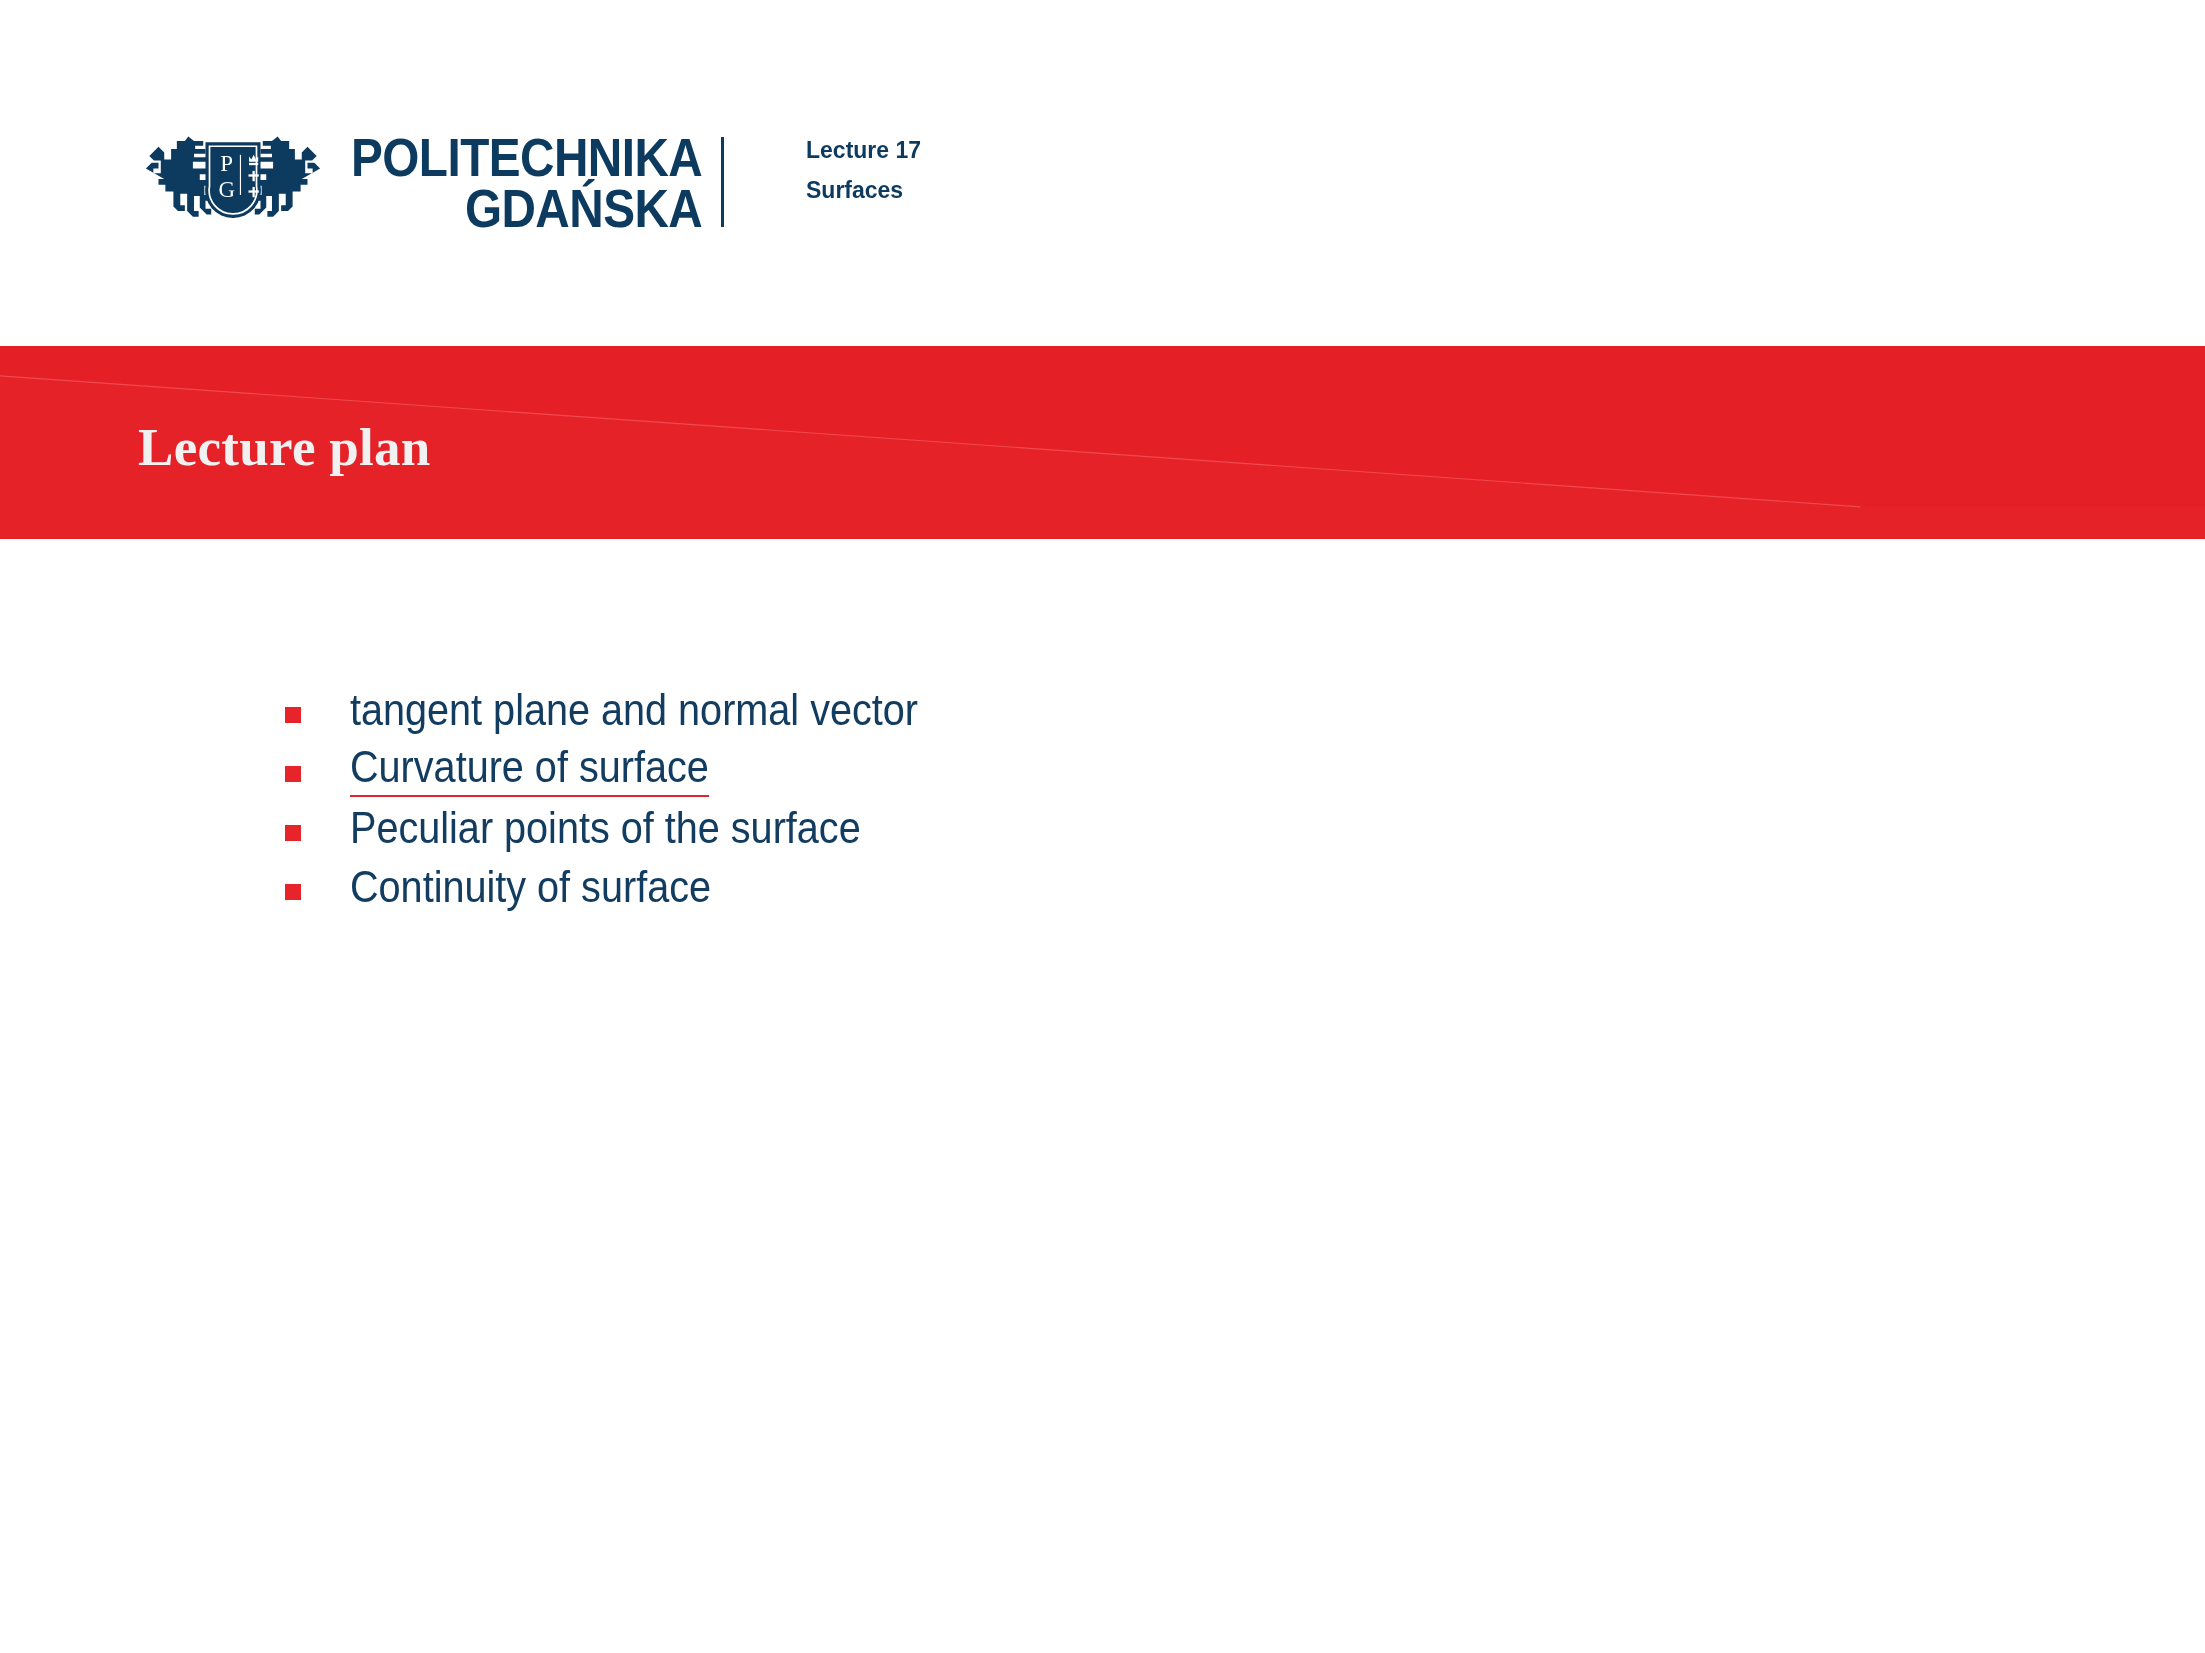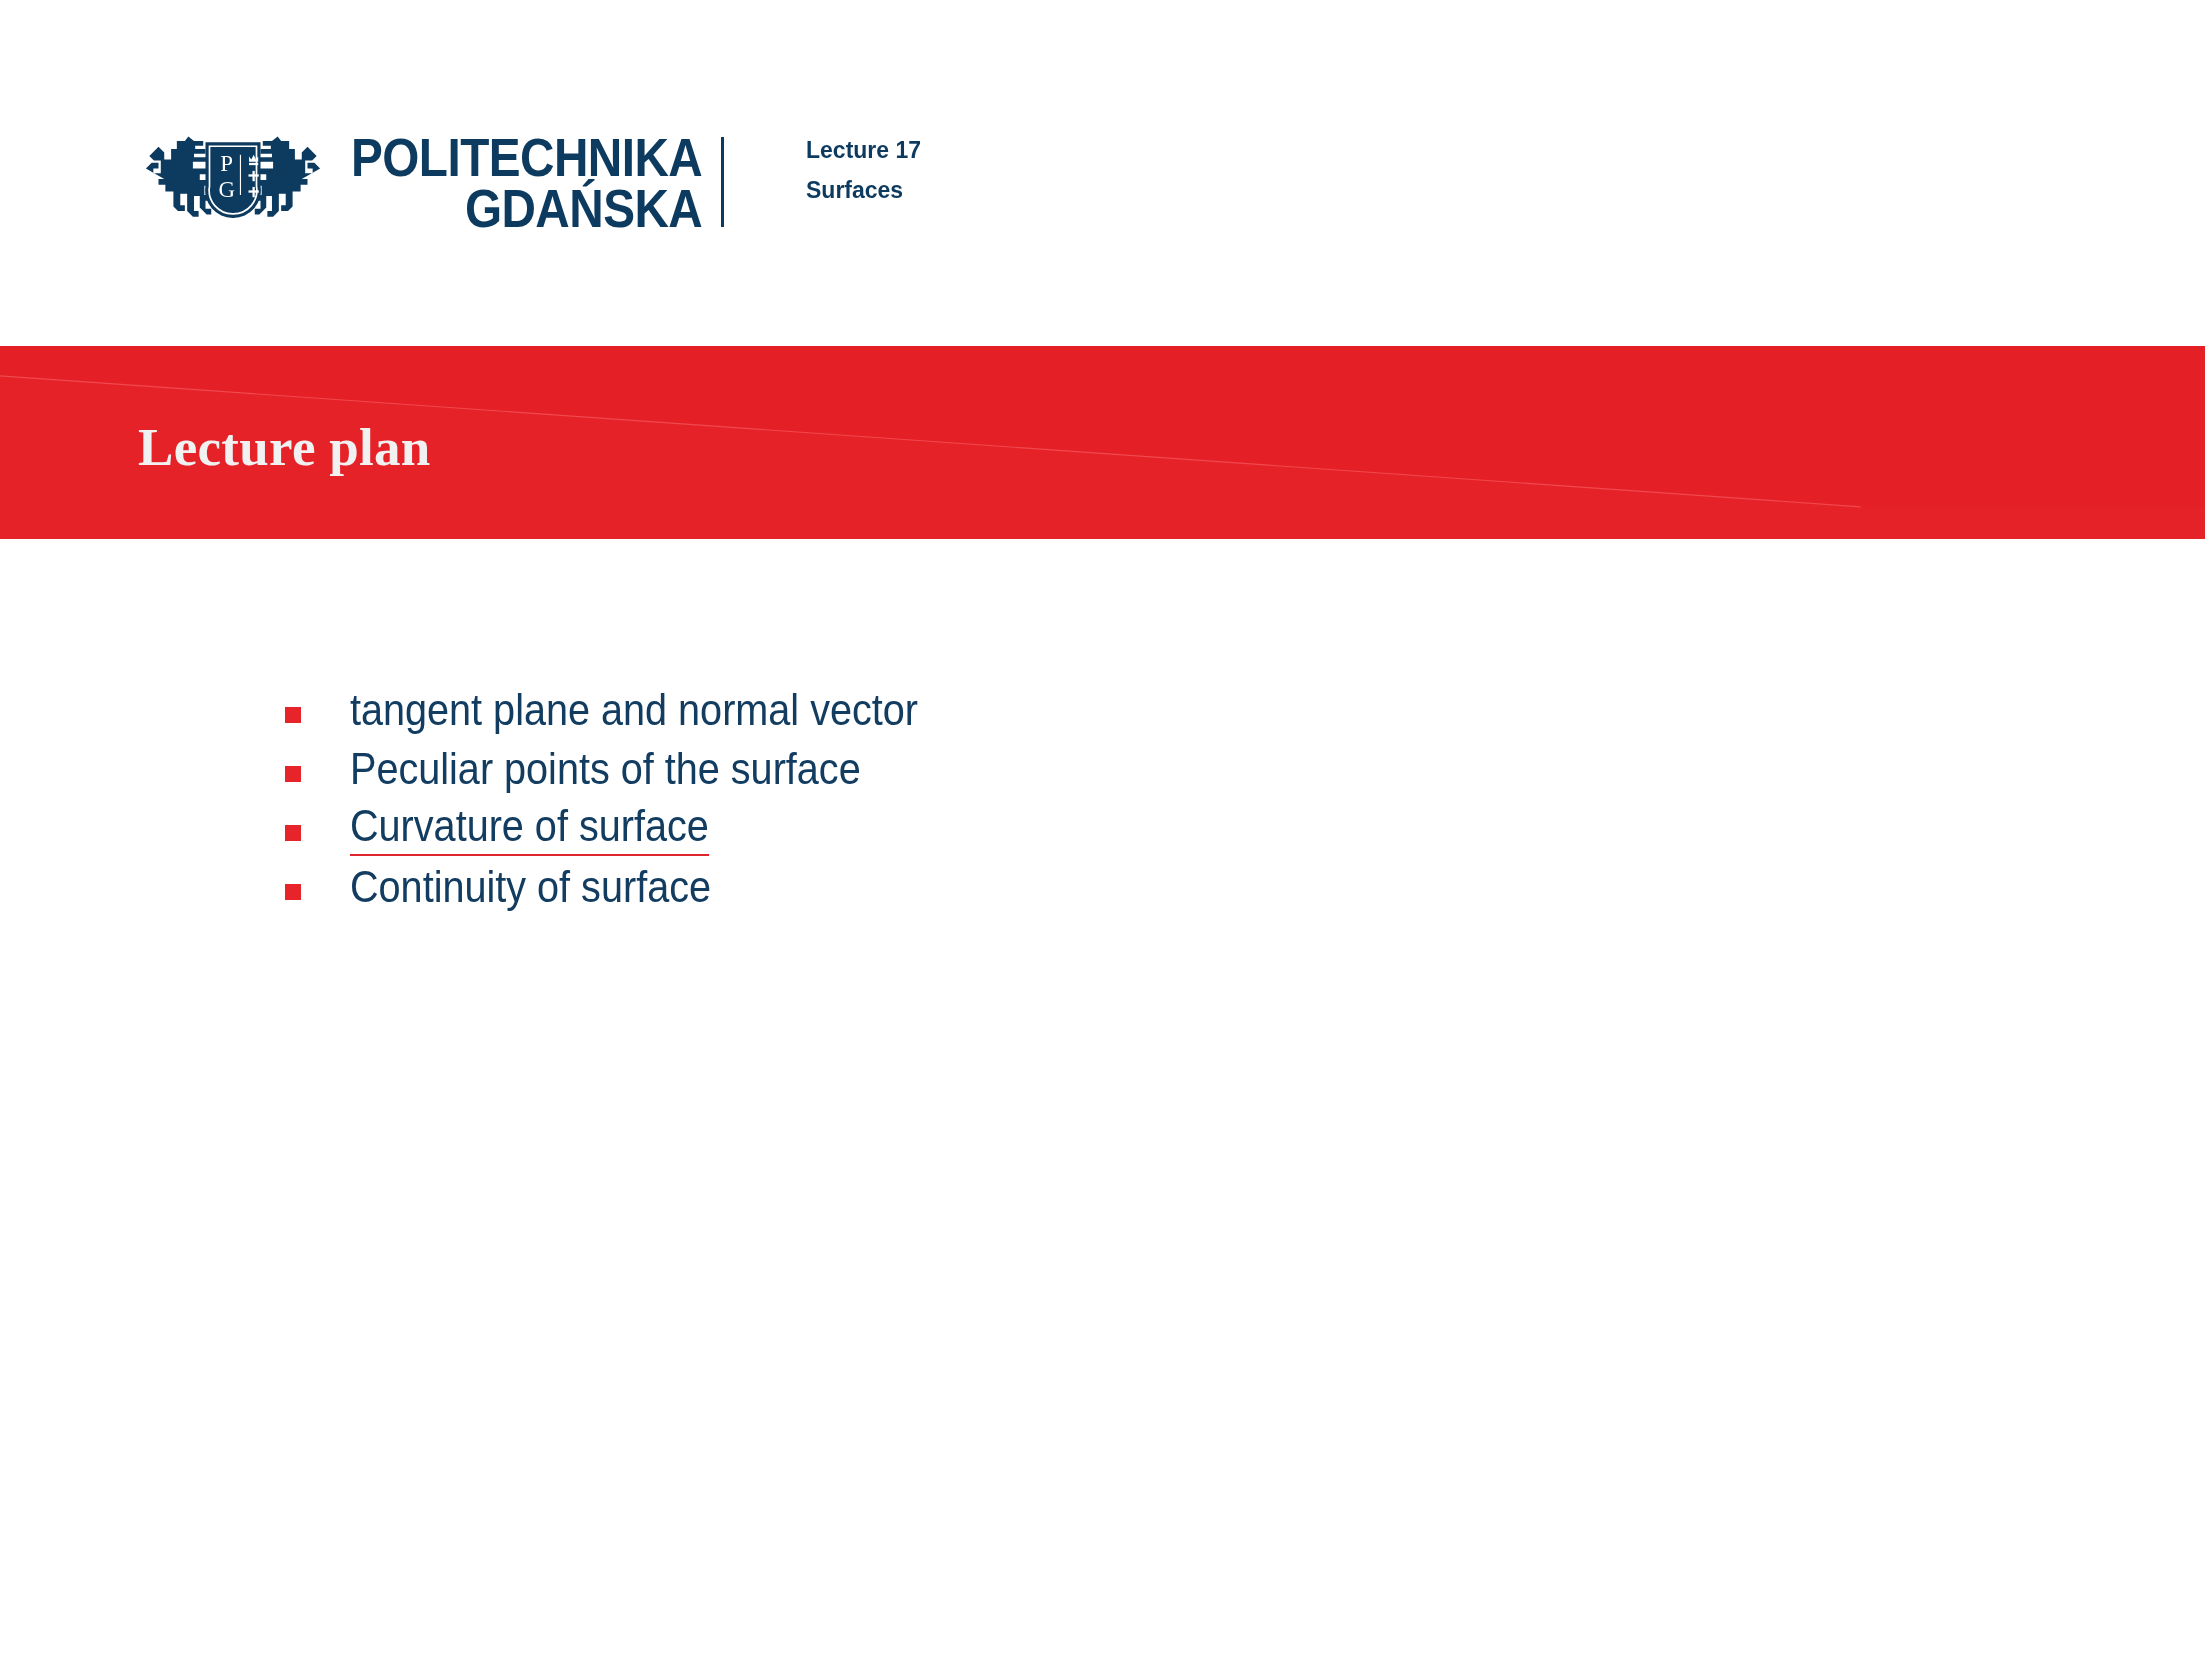--- a/index.html
+++ b/index.html
@@ -239,28 +239,28 @@
 
   <div class="content">
     <ul class="bullet-list">
 
 
       <li class="bullet-item">
         <span class="bullet-marker"></span>
         <span class="bullet-text">tangent plane and normal vector</span>
       </li>
 
+      <li class="bullet-item gap-before">
+        <span class="bullet-marker"></span>
+        <span class="bullet-text linked">Curvature of surface</span>
+      </li>
+
       <li class="bullet-item">
         <span class="bullet-marker"></span>
         <span class="bullet-text">Peculiar points of the surface</span>
-      </li>
-
-      <li class="bullet-item gap-before">
-        <span class="bullet-marker"></span>
-        <span class="bullet-text linked">Curvature of surface</span>
       </li>
 
       <li class="bullet-item">
         <span class="bullet-marker"></span>
         <span class="bullet-text">Continuity of surface</span>
       </li>
 
     </ul>
   </div>
 

